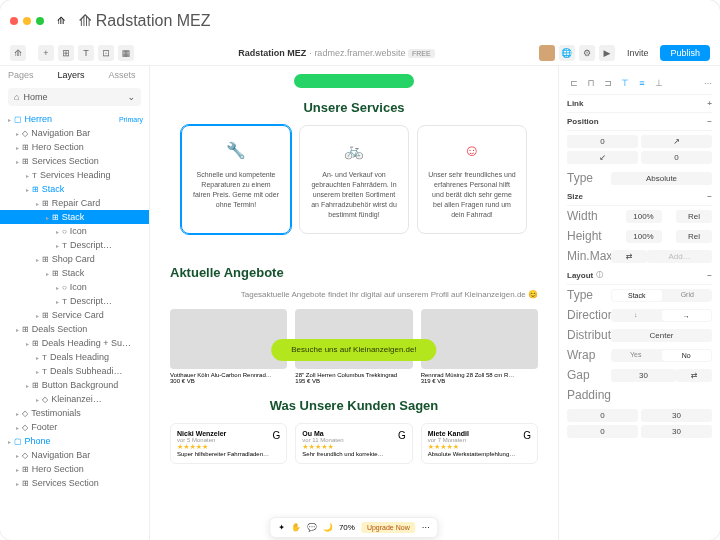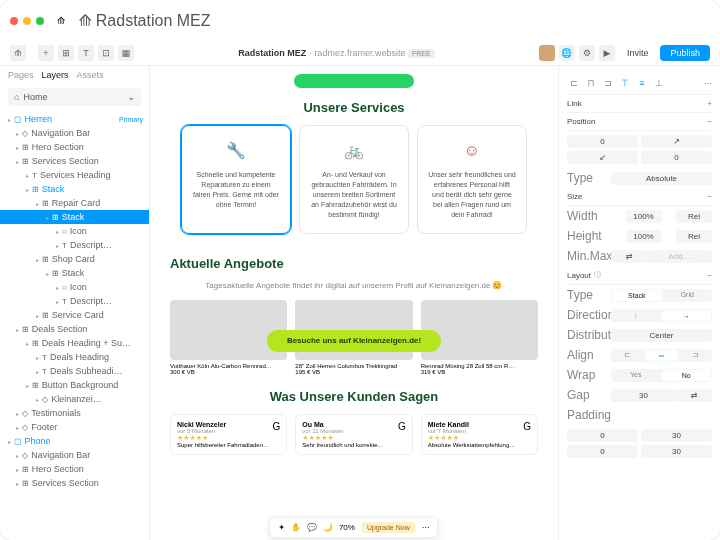--- a/index.html
+++ b/index.html
@@ -12,21 +12,21 @@
 .tbtn{width:16px;height:16px;border-radius:3px;background:#f1f1f1;display:flex;align-items:center;justify-content:center;color:#666;font-size:9px}
 .spacer{flex:1}
 .crumb{color:#999;font-size:9px}
 .crumb b{color:#333;font-weight:600}
 .badge{background:#eee;color:#888;font-size:7px;padding:1px 4px;border-radius:3px}
 .avatar{width:16px;height:16px;border-radius:3px;background:#d4a574}
 .rbtn{padding:3px 8px;border-radius:4px;font-size:9px;color:#444}
 .publish{background:#09f;color:#fff;padding:3px 10px;border-radius:4px;font-size:9px}
 .main{display:flex;height:calc(100% - 62px)}
 .left{width:150px;border-right:1px solid #eee;font-size:9px;overflow:hidden}
-.ltabs{display:flex;padding:4px 8px;gap:8px;font-size:9px;color:#999}
+.ltabs{display:flex;padding:4px 8px;gap:24px;font-size:9px;color:#999}
 .ltabs .act{color:#222;font-weight:500}
 .home{margin:4px 8px;padding:4px 6px;background:#f5f5f5;border-radius:4px;display:flex;align-items:center;gap:4px;color:#555}
 .tree{padding:2px 0}
 .ti{padding:2px 0 2px 8px;display:flex;align-items:center;gap:3px;color:#666;cursor:pointer;white-space:nowrap}
 .ti.sel{background:#09f;color:#fff}
 .tri{font-size:6px;color:#aaa}
 .ico{font-size:8px}
 .d1{padding-left:16px}.d2{padding-left:26px}.d3{padding-left:36px}.d4{padding-left:46px}.d5{padding-left:56px}
 .bl{color:#09f}
 .prim{color:#09f;font-size:7px;margin-left:auto;margin-right:6px}
@@ -34,32 +34,32 @@
 .wa{background:#25d366;color:#fff;border-radius:16px;width:120px;height:14px;margin:0 auto 12px}
 .h2{text-align:center;font-size:13px;font-weight:600;color:#14532d;margin:8px 0 10px}
 .cards{display:flex;gap:8px;justify-content:center}
 .card{border:1px solid #e5e5e5;border-radius:8px;padding:14px 10px;width:110px;text-align:center;font-size:7px;color:#555;line-height:1.4}
 .card.sel2{border:1px solid #09f;outline:1px solid #09f}
 .cicon{color:#e63946;font-size:16px;margin-bottom:8px}
 .sub{font-size:8px;color:#888;text-align:center;margin:6px 0 10px}
 .offers{display:flex;gap:8px;position:relative}
 .offer{flex:1;font-size:6px}
 .oimg{height:60px;background:#ddd;border-radius:4px;margin-bottom:3px}
-.pill{position:absolute;left:50%;top:30px;transform:translateX(-50%);background:#b4e61d;padding:6px 20px;border-radius:14px;font-size:8px;font-weight:700;color:#2a3a00;text-align:center;line-height:1.2}
+.pill{position:absolute;left:50%;top:30px;transform:translateX(-50%);background:#b4e61d;padding:6px 20px;border-radius:14px;font-size:8px;font-weight:400;color:#2a3a00;text-align:center;line-height:1.2}
 .reviews{display:flex;gap:8px;margin-top:8px}
 .rev{flex:1;border:1px solid #eee;border-radius:6px;padding:6px;font-size:6px}
 .rname{font-weight:600;font-size:7px}
 .rtime{color:#999;font-size:6px}
 .stars{color:#fbbf24;font-size:7px}
 .glogo{float:right;font-size:10px}
 .bottombar{position:absolute;bottom:6px;left:50%;transform:translateX(-50%);background:#fff;border:1px solid #eee;border-radius:6px;padding:4px 8px;display:flex;gap:6px;align-items:center;font-size:8px;box-shadow:0 2px 8px rgba(0,0,0,.1)}
 .upgrade{background:#fef3c7;color:#b45309;padding:2px 6px;border-radius:3px;font-size:7px}
 .right{width:162px;border-left:1px solid #eee;padding:6px 8px;font-size:8px;overflow-y:auto}
 .rrow{display:flex;align-items:center;gap:3px;padding:4px 0;border-bottom:1px solid #f3f3f3}
-.rrow.hdr{justify-content:flex-start;font-weight:400;color:#444}
+.rrow.hdr{justify-content:flex-start;font-weight:700;color:#444}
 .ribtn{width:14px;height:14px;display:flex;align-items:center;justify-content:center;color:#888;font-size:9px}
 .ribtn.on{color:#09f}
 .plus{margin-left:auto;color:#888}
 .field{display:flex;align-items:center;justify-content:space-between;padding:3px 0;color:#888}
 .inp{background:#f5f5f5;border-radius:3px;padding:2px 5px;font-size:8px;color:#444;min-width:36px;text-align:center}
 .seg{display:flex;background:#f5f5f5;border-radius:4px;overflow:hidden;flex:1}
 .seg>div{flex:1;padding:2px 4px;text-align:center;color:#888;font-size:7px}
 .seg .on{background:#fff;color:#222;border-radius:3px;margin:1px}
 .grid4{display:grid;grid-template-columns:1fr 1fr;gap:3px;margin:4px 0}
 .grid4 .inp{width:100%}
@@ -244,22 +244,22 @@
   </div>
 
   <div class="canvas">
     <div class="wa"></div>
     <div class="h2">Unsere Services</div>
     <div class="cards">
       <div class="card sel2"><div class="cicon">🔧</div><span>Schnelle und kompetente Reparaturen zu einem fairen Preis. Gerne mit oder ohne Termin!</span></div>
       <div class="card"><div class="cicon">🚲</div><span>An- und Verkauf von gebrauchten Fahrrädern. In unserem breiten Sortiment an Fahrradzubehör wirst du bestimmt fündig!</span></div>
       <div class="card"><div class="cicon">☺</div><span>Unser sehr freundliches und erfahrenes Personal hilft und berät dich sehr gerne bei allen Fragen rund um dein Fahrrad!</span></div>
     </div>
-    <div class="h2" style="text-align:left;margin-top:22px">Aktuelle Angebote</div>
-    <div class="sub" style="text-align:center">Tagesaktuelle Angebote findet ihr digital auf unserem Profil auf Kleinanzeigen.de 😊</div>
+    <div class="h2" style="text-align:left;margin-top:31px">Aktuelle Angebote</div>
+    <div class="sub" style="text-align:right">Tagesaktuelle Angebote findet ihr digital auf unserem Profil auf Kleinanzeigen.de 😊</div>
     <div class="offers">
       <div class="offer">
           <div class="oimg"></div>
           <div>Votthauer Köln Alu-Carbon Rennrad…</div>
           <div>300 € VB</div>
         </div>
       <div class="offer">
           <div class="oimg"></div>
           <div>28" Zoll Herren Columbus Trekkingrad</div>
           <div>195 € VB</div>
@@ -370,28 +370,20 @@
         <div class="seg">
           <div>↓</div>
           <div class="on">→</div>
         </div>
       </div>
     <div class="field">
         <span class="lbl">Distribute</span>
         <div class="inp" style="flex:1">Center</div>
       </div>
     <div class="field">
-        <span class="lbl">Align</span>
-        <div class="seg">
-          <div>⊏</div>
-          <div class="on" style="color:#09f">═</div>
-          <div>⊐</div>
-        </div>
-      </div>
-    <div class="field">
         <span class="lbl">Wrap</span>
         <div class="seg">
           <div>Yes</div>
           <div class="on">No</div>
         </div>
       </div>
     <div class="field">
         <span class="lbl">Gap</span>
         <span class="inp" style="flex:1">30</span>
         <span class="inp">⇄</span>

